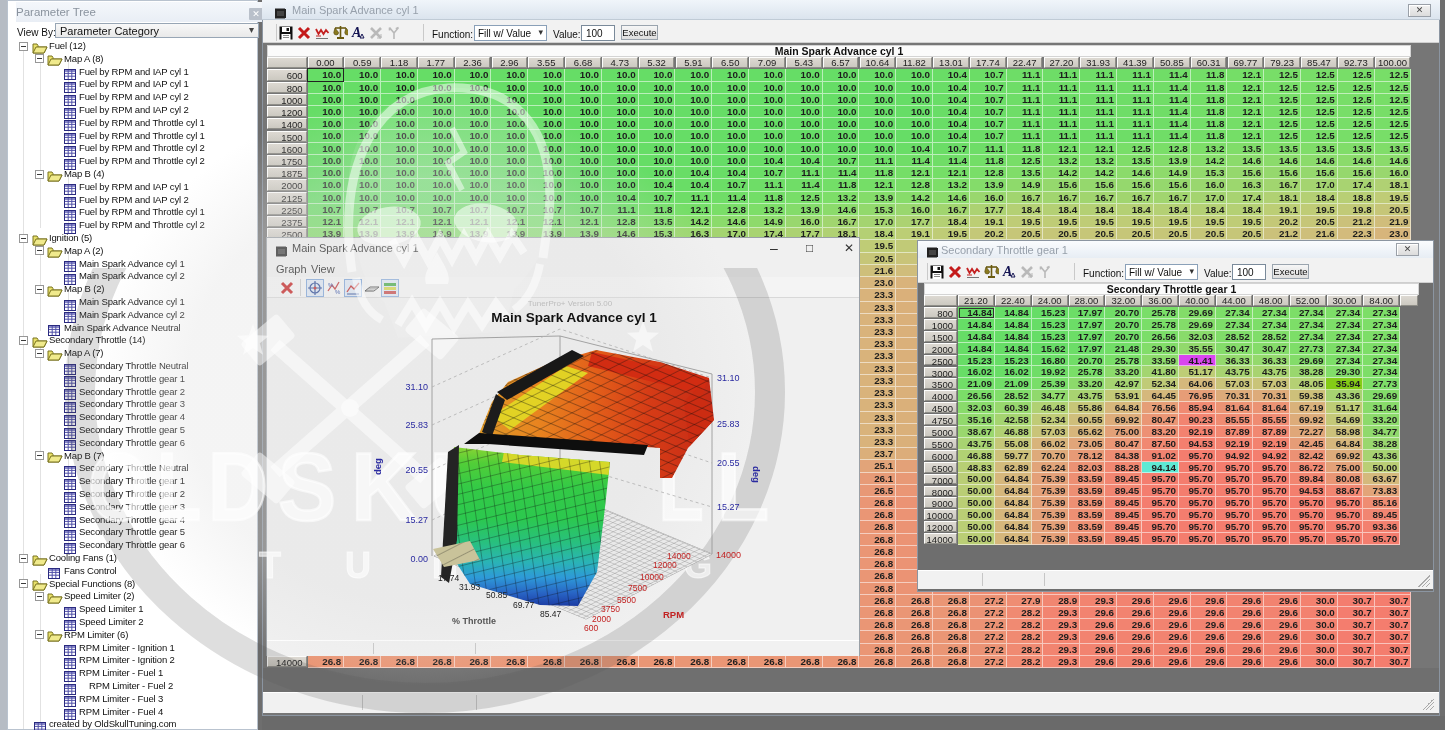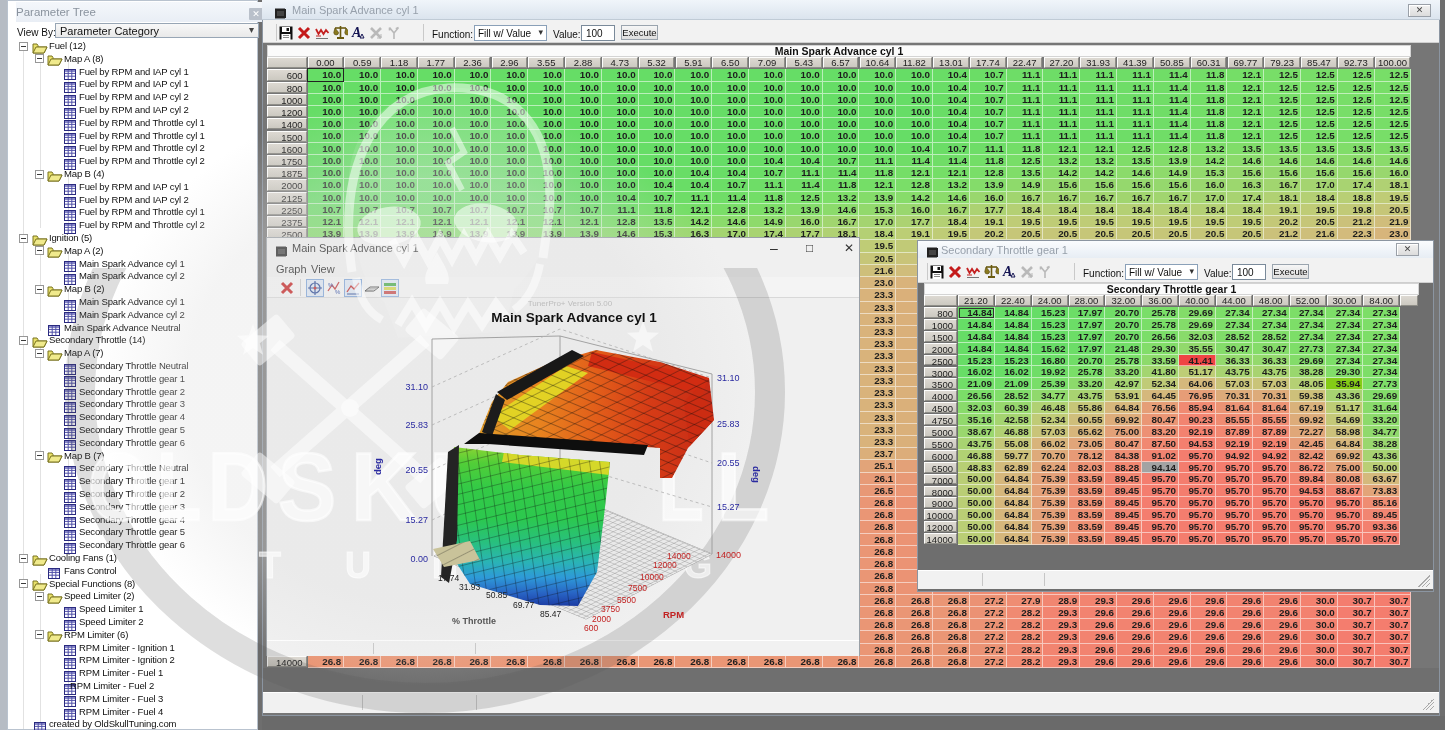--- a/index.html
+++ b/index.html
@@ -364,21 +364,21 @@
         <rect x="0.5" y="0.5" width="11" height="10" fill="#fff" stroke="#2a2a80"></rect>
         <rect x="1" y="1" width="10" height="2" fill="#8888c8"></rect>
         <path d="M4.2 1 V10 M7.8 1 V10 M1 4.4 H11 M1 7.2 H11" stroke="#5050a8" stroke-width="1" fill="none"></path>
       </svg></div>
     <div class="tt" style="left:71px;top:666.2px">RPM Limiter - Fuel 1</div>
     <div class="ti" style="left:56px;top:679.5px"><svg class="gico" width="12" height="11" viewBox="0 0 12 11">
         <rect x="0.5" y="0.5" width="11" height="10" fill="#fff" stroke="#2a2a80"></rect>
         <rect x="1" y="1" width="10" height="2" fill="#8888c8"></rect>
         <path d="M4.2 1 V10 M7.8 1 V10 M1 4.4 H11 M1 7.2 H11" stroke="#5050a8" stroke-width="1" fill="none"></path>
       </svg></div>
-    <div class="tt" style="left:62px;top:679.0px">RPM Limiter - Fuel 2</div>
+    <div class="tt" style="left:81px;top:679.0px">RPM Limiter - Fuel 2</div>
     <div class="ti" style="left:56px;top:692.3px"><svg class="gico" width="12" height="11" viewBox="0 0 12 11">
         <rect x="0.5" y="0.5" width="11" height="10" fill="#fff" stroke="#2a2a80"></rect>
         <rect x="1" y="1" width="10" height="2" fill="#8888c8"></rect>
         <path d="M4.2 1 V10 M7.8 1 V10 M1 4.4 H11 M1 7.2 H11" stroke="#5050a8" stroke-width="1" fill="none"></path>
       </svg></div>
     <div class="tt" style="left:71px;top:691.8px">RPM Limiter - Fuel 3</div>
     <div class="ti" style="left:56px;top:705.1px"><svg class="gico" width="12" height="11" viewBox="0 0 12 11">
         <rect x="0.5" y="0.5" width="11" height="10" fill="#fff" stroke="#2a2a80"></rect>
         <rect x="1" y="1" width="10" height="2" fill="#8888c8"></rect>
         <path d="M4.2 1 V10 M7.8 1 V10 M1 4.4 H11 M1 7.2 H11" stroke="#5050a8" stroke-width="1" fill="none"></path>
@@ -441,21 +441,21 @@
 <div class="inp" style="left:581px;top:25px;width:34px">100</div>
 <div class="btn" style="left:621px;top:25px;width:37px">Execute</div>
 <div class="ttl" style="left:267px;top:45px;width:1144px;height:12px;line-height:11px">Main Spark Advance cyl 1</div>
 <div class="ch" style="left:307.5px;top:57px;width:35.8px">0.00</div>
 <div class="ch" style="left:344.3px;top:57px;width:35.8px">0.59</div>
 <div class="ch" style="left:381.1px;top:57px;width:35.8px">1.18</div>
 <div class="ch" style="left:417.9px;top:57px;width:35.8px">1.77</div>
 <div class="ch" style="left:454.7px;top:57px;width:35.8px">2.36</div>
 <div class="ch" style="left:491.5px;top:57px;width:35.8px">2.96</div>
 <div class="ch" style="left:528.3px;top:57px;width:35.8px">3.55</div>
-<div class="ch" style="left:565.1px;top:57px;width:35.8px">2.88</div>
+<div class="ch" style="left:565.1px;top:57px;width:35.8px">6.68</div>
 <div class="ch" style="left:601.9px;top:57px;width:35.8px">4.73</div>
 <div class="ch" style="left:638.7px;top:57px;width:35.8px">5.32</div>
 <div class="ch" style="left:675.5px;top:57px;width:35.8px">5.91</div>
 <div class="ch" style="left:712.3px;top:57px;width:35.8px">6.50</div>
 <div class="ch" style="left:749.1px;top:57px;width:35.8px">7.09</div>
 <div class="ch" style="left:785.9px;top:57px;width:35.8px">5.43</div>
 <div class="ch" style="left:822.7px;top:57px;width:35.8px">6.57</div>
 <div class="ch" style="left:859.5px;top:57px;width:35.8px">10.64</div>
 <div class="ch" style="left:896.3px;top:57px;width:35.8px">11.82</div>
 <div class="ch" style="left:933.1px;top:57px;width:35.8px">13.01</div>
@@ -2280,21 +2280,21 @@
     <b style="background:#85dc6a">30.47</b>
     <b style="background:#7ede68">27.73</b>
     <b style="background:#7dde68">27.34</b>
     <b style="background:#7dde68">27.34</b>
     <b style="background:#67dd66">15.23</b>
     <b style="background:#67dd66">15.23</b>
     <b style="background:#6add66">16.80</b>
     <b style="background:#71dd67">20.70</b>
     <b style="background:#7ade68">25.78</b>
     <b style="background:#8dda6b">33.59</b>
-    <b style="background:#ef4444">41.41</b>
+    <b style="background:#d946ef">41.41</b>
     <b style="background:#94d96d">36.33</b>
     <b style="background:#94d96d">36.33</b>
     <b style="background:#83dc69">29.69</b>
     <b style="background:#7dde68">27.34</b>
     <b style="background:#7dde68">27.34</b>
     <b style="background:#68dd66">16.02</b>
     <b style="background:#68dd66">16.02</b>
     <b style="background:#6fdd67">19.92</b>
     <b style="background:#7ade68">25.78</b>
     <b style="background:#8cda6b">33.20</b>
@@ -2387,21 +2387,21 @@
     <b style="background:#f47e6e">94.92</b>
     <b style="background:#f47e6e">94.92</b>
     <b style="background:#ec9174">82.42</b>
     <b style="background:#ddac7a">69.92</b>
     <b style="background:#a7d371">43.36</b>
     <b style="background:#b7cf74">48.83</b>
     <b style="background:#d3bb7c">62.89</b>
     <b style="background:#e1a479">62.24</b>
     <b style="background:#eb9274">82.03</b>
     <b style="background:#f18771">88.28</b>
-    <b style="background:#a3a3a3">94.14</b>
+    <b style="background:#5eead4">94.14</b>
     <b style="background:#f47d6e">95.70</b>
     <b style="background:#f47d6e">95.70</b>
     <b style="background:#f47d6e">95.70</b>
     <b style="background:#f08972">86.72</b>
     <b style="background:#e3a178">75.00</b>
     <b style="background:#bace75">50.00</b>
     <b style="background:#bace75">50.00</b>
     <b style="background:#d6b77c">64.84</b>
     <b style="background:#e4a078">75.39</b>
     <b style="background:#ed8f73">83.59</b>

